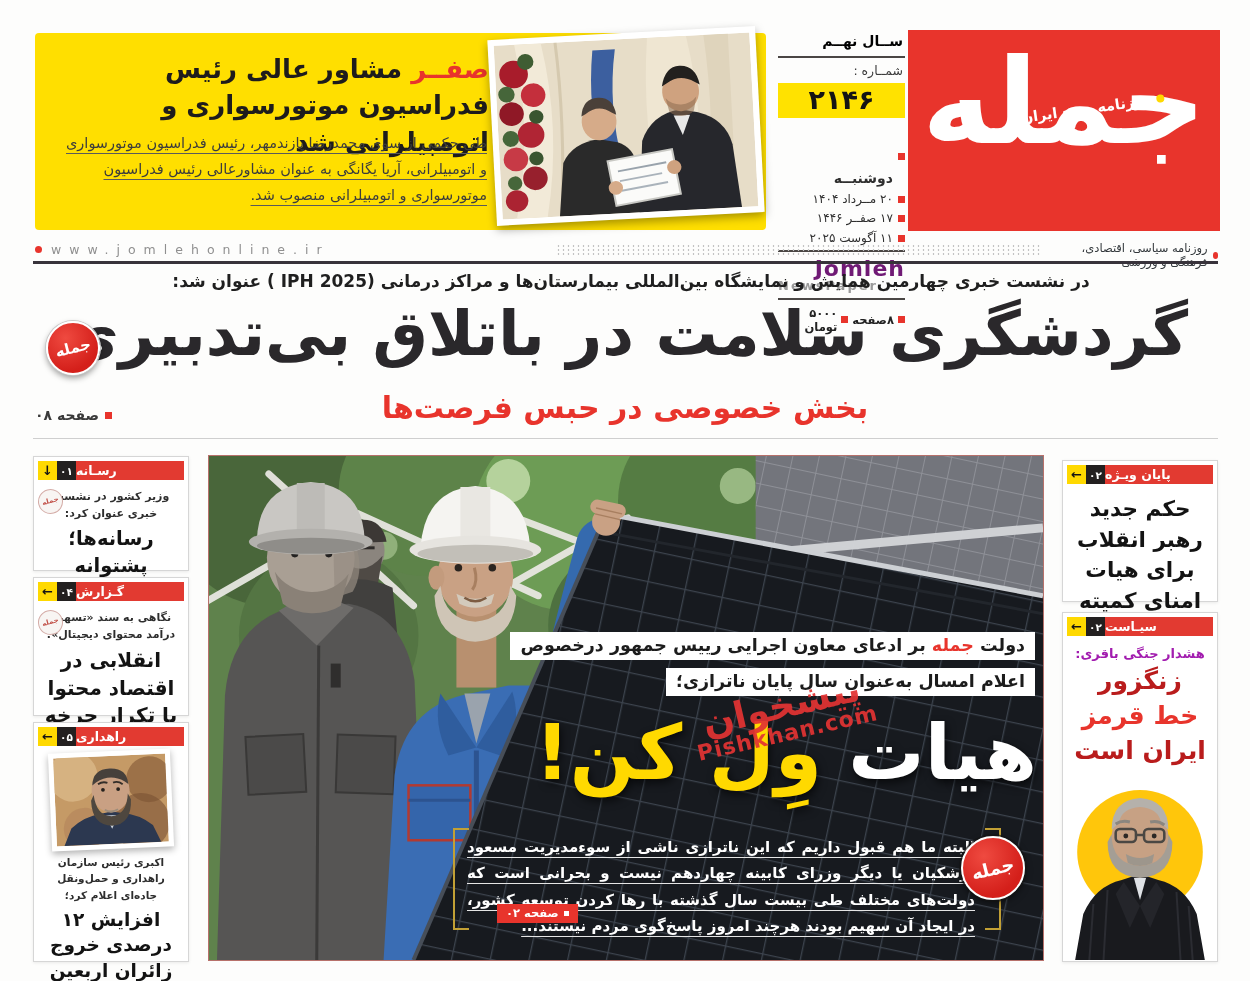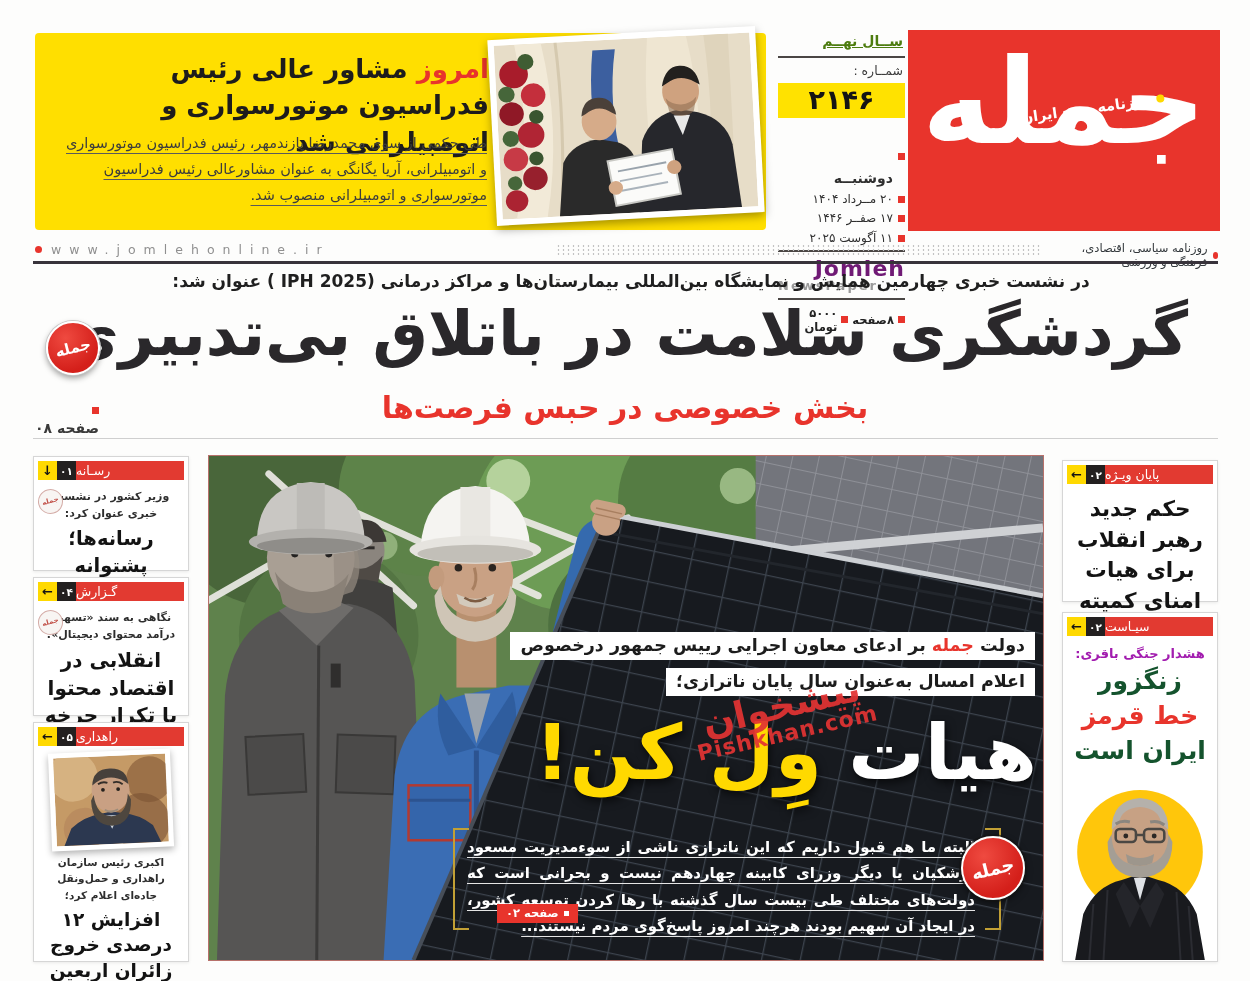--- a/index.html
+++ b/index.html
@@ -14,21 +14,21 @@
   #top-story-title .hl{color:#e8342c;}
   #top-story-body{position:absolute;left:22px;top:98px;width:430px;text-align:right;direction:rtl;
     font-size:14.5px;color:#3c3c3c;line-height:1.78;}
   #top-story-body span{text-decoration:underline;text-decoration-thickness:1px;text-underline-offset:5px;text-decoration-color:#5a5a5a;}
   #top-story-photo{position:absolute;left:457px;top:0px;width:268px;height:186px;background:#fff;
     padding:6px;transform:rotate(-3deg);box-shadow:0 4px 10px rgba(0,0,0,.35);}
   #top-story-photo svg{width:100%;height:100%;display:block;}
 
   
   #masthead{left:778px;top:33px;width:127px;direction:rtl;text-align:right;}
-  .mi-year{color:#4d7c0f;font-weight:bold;font-size:14px;padding:0 2px 5px;text-decoration:underline;}
+  .mi-year{color:#000000;font-weight:bold;font-size:14px;padding:0 2px 5px;}
   .mi-rule{border-top:2px solid #4a4644;margin:2px 0;}
   .mi-issue-label{font-size:12.5px;color:#3b3b3b;padding:3px 2px;}
   .mi-issue-number{background:#ffe200;color:#141414;font-weight:bold;font-size:27px;text-align:center;
     padding:1px 0 3px;margin:2px 0 5px;}
   .mi-row{font-size:12px;color:#2f2f2f;line-height:1.62;display:flex;align-items:center;gap:5px;}
   .mi-row.weekday span.t{font-weight:bold;font-size:14px;margin-top:44px;}
   .sq{width:7px;height:7px;background:#e8342c;display:inline-block;flex:0 0 auto;}
   .mi-latin{direction:ltr;text-align:right;color:#701a75;font-weight:bold;font-size:22px;letter-spacing:1px;padding-top:2px;}
   .mi-latin-sub{direction:ltr;text-align:left;color:#9b9b9b;font-weight:bold;font-size:13px;letter-spacing:2px;margin-top:-3px;padding-bottom:3px;}
   .mi-price{font-size:11.5px;font-weight:bold;color:#222;display:flex;align-items:center;gap:4px;padding-top:4px;}
@@ -54,52 +54,52 @@
   #lead-kicker{left:0;top:271px;width:100%;text-align:center;font-size:17px;font-weight:bold;color:#1f1f1f;direction:rtl;padding-left:12px;}
   #lead-headline{left:0;top:286px;width:100%;text-align:center;font-size:62px;font-weight:bold;
     color:#2a282b;direction:rtl;white-space:nowrap;line-height:1.55;}
   #lead-subheadline{left:0;top:390px;width:100%;text-align:center;font-size:30px;font-weight:bold;color:#e8342c;direction:rtl;}
   .badge{border-radius:50%;background:radial-gradient(circle at 35% 30%,#ef4a40,#d41f1a 70%);
     border:2px solid #fff;box-shadow:0 0 0 1px #c9c9c9,0 3px 6px rgba(0,0,0,.4);
     display:flex;align-items:center;justify-content:center;color:#fff;font-weight:bold;}
   .badge span{transform:rotate(-14deg);}
   #lead-badge{left:46px;top:321px;width:54px;height:54px;font-size:15px;}
   #lead-page-ref{left:35px;top:407px;direction:rtl;font-size:14px;font-weight:bold;color:#3a3a3a;
-    display:flex;gap:6px;flex-direction:column;}
+    display:flex;align-items:center;gap:6px;}
   #lead-rule{left:33px;top:438px;width:1185px;height:1px;background:#cfcfcf;}
 
   
   .news-box{background:#fff;border:1px solid #d6d6d6;box-shadow:0 1px 3px rgba(0,0,0,.08);}
   .catbar{height:19px;display:flex;direction:ltr;margin:4px 4px 2px;}
   .arrow-box{width:19px;background:#ffd900;color:#141414;font-size:13px;font-weight:bold;
     display:flex;align-items:center;justify-content:center;}
   .num-box{width:19px;background:#232020;color:#fff;font-size:10.5px;font-weight:bold;
     display:flex;align-items:center;justify-content:center;}
-  .bar-rest{flex:1;background:#e23a31;color:#fff;font-size:12.5px;font-weight:normal;
+  .bar-rest{flex:1;background:#e23a31;color:#fff;font-size:12.5px;font-weight:bold;
     display:flex;align-items:center;justify-content:flex-end;padding-right:6px;direction:rtl;}
   .kicker{position:relative;font-size:11px;font-weight:bold;color:#2e2e2e;text-align:center;
     padding:6px 10px 2px;line-height:1.55;direction:rtl;}
   .stamp{position:absolute;left:4px;top:7px;width:25px;height:25px;border-radius:50%;
     border:1.5px solid #d4aca7;background:#f8f5f3;color:#c2534b;font-size:7px;font-weight:bold;
     display:flex;align-items:center;justify-content:center;transform:rotate(-15deg);}
   .sb-headline{font-size:19.5px;font-weight:bold;color:#131313;text-align:center;line-height:1.38;
     padding:2px 5px;direction:rtl;}
   #box-l1{left:33px;top:456px;width:156px;height:115px;}
   #box-l2{left:33px;top:577px;width:156px;height:139px;}
   #box-l3{left:33px;top:722px;width:156px;height:240px;}
   #box-r1{left:1062px;top:460px;width:156px;height:142px;}
   #box-r2{left:1062px;top:612px;width:156px;height:350px;}
   #box-r1 .sb-headline{font-size:21.5px;padding-top:8px;line-height:1.42;}
   #box-l2 .sb-headline{font-size:20px;}
   #box-l3 .sb-headline{font-size:18.5px;}
   #l3-photo{width:122px;height:98px;background:#fff;padding:5px;margin:5px auto 3px;
     transform:rotate(-2.5deg);box-shadow:0 3px 7px rgba(0,0,0,.3);}
   #l3-photo svg{width:100%;height:100%;display:block;}
   #r2-kicker{font-size:13px;font-weight:bold;color:#a21caf;text-align:center;padding:8px 4px 2px;direction:rtl;}
-  .r2-line{font-size:25px;font-weight:bold;text-align:center;line-height:1.4;color:#14532d;direction:rtl;}
+  .r2-line{font-size:25px;font-weight:bold;text-align:center;line-height:1.4;color:#b91c1c;direction:rtl;}
   .r2-line.red{color:#e8342c;}
   #r2-photo{position:absolute;left:0;bottom:1px;width:154px;height:186px;}
   #r2-photo svg{width:100%;height:100%;display:block;}
 
   
   #main-photo{left:208px;top:455px;width:836px;height:506px;border:1px solid #b7716b;overflow:hidden;}
   #main-photo>svg{position:absolute;left:0;top:0;width:100%;height:100%;}
   .ak{position:absolute;background:#fff;color:#1c1c1c;font-size:17.5px;font-weight:bold;
     padding:3px 10px 5px;direction:rtl;white-space:nowrap;}
   #ak1{right:8px;top:176px;}
@@ -127,21 +127,21 @@
   #main-badge{position:absolute;left:752px;top:380px;width:64px;height:64px;font-size:18px;
     box-shadow:0 0 0 2px rgba(20,20,20,.65),0 3px 7px rgba(0,0,0,.5);}
 </style>
 </head>
 <body>
 
 <div id="page">
 
   <div id="top-story" class="abs">
     <div id="top-story-title">
-      <span class="hl">امروز</span><span> مشاور عالی رئیس فدراسیون موتورسواری و اتومبیلرانی شد</span>
+      <span class="hl">صفــر</span><span> مشاور عالی رئیس فدراسیون موتورسواری و اتومبیلرانی شد</span>
     </div>
     <div id="top-story-body">
       <span>طی حکمی از سوی محمدرضا پازندمهر، رئیس فدراسیون موتورسواری و اتومبیلرانی، آریا یگانگی به عنوان مشاورعالی رئیس فدراسیون موتورسواری و اتومبیلرانی منصوب شد.</span>
     </div>
     <div id="top-story-photo">
       <svg viewBox="0 0 250 176" preserveAspectRatio="none">
         <rect width="250" height="176" fill="#e7ddc8"></rect>
         <path d="M20 0 q14 88 -6 176 h30 q18 -88 2 -176 z" fill="#f2ead8"></path>
         <path d="M150 0 q-10 88 6 176 h34 q14 -88 -2 -176 z" fill="#efe6d2"></path>
         <path d="M205 0 q8 88 -4 176 h28 l0 -176 z" fill="#dfd4bc"></path>

